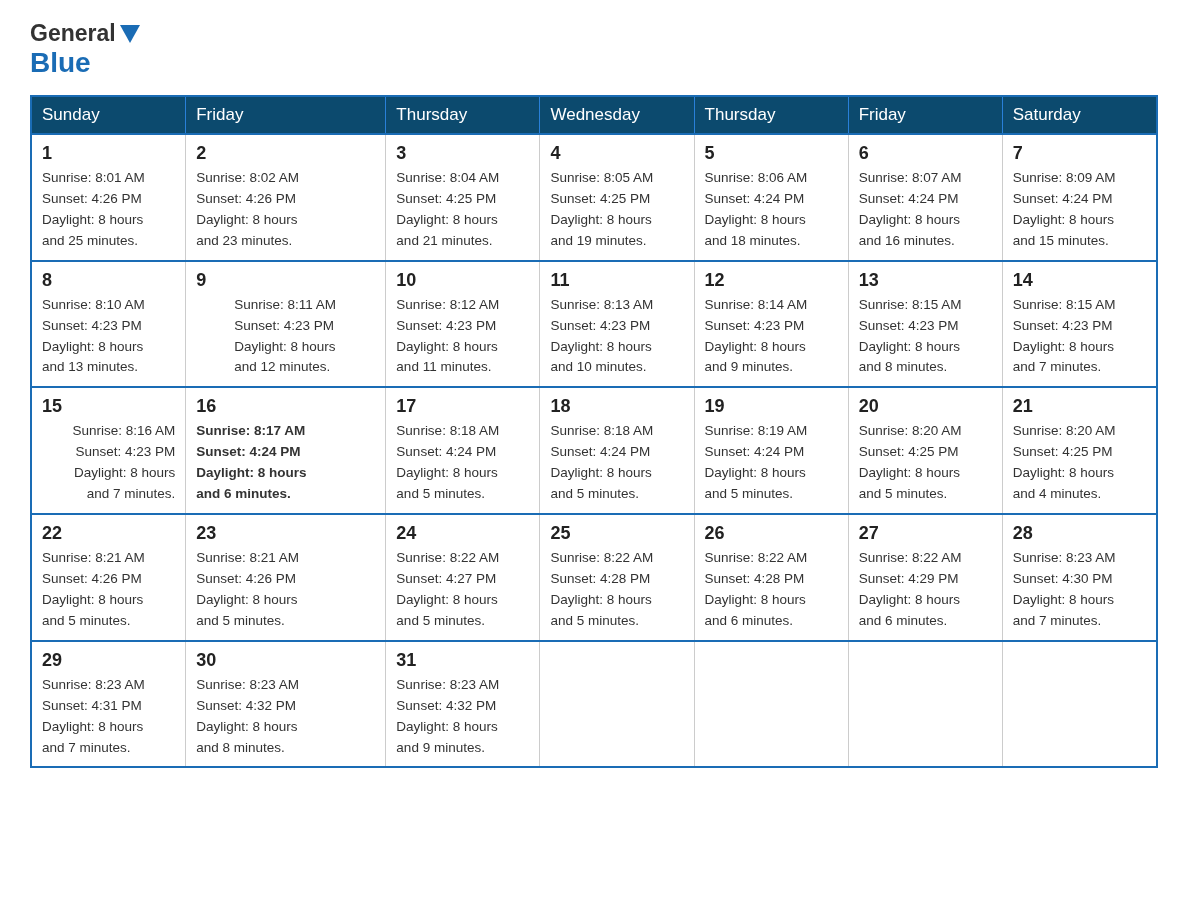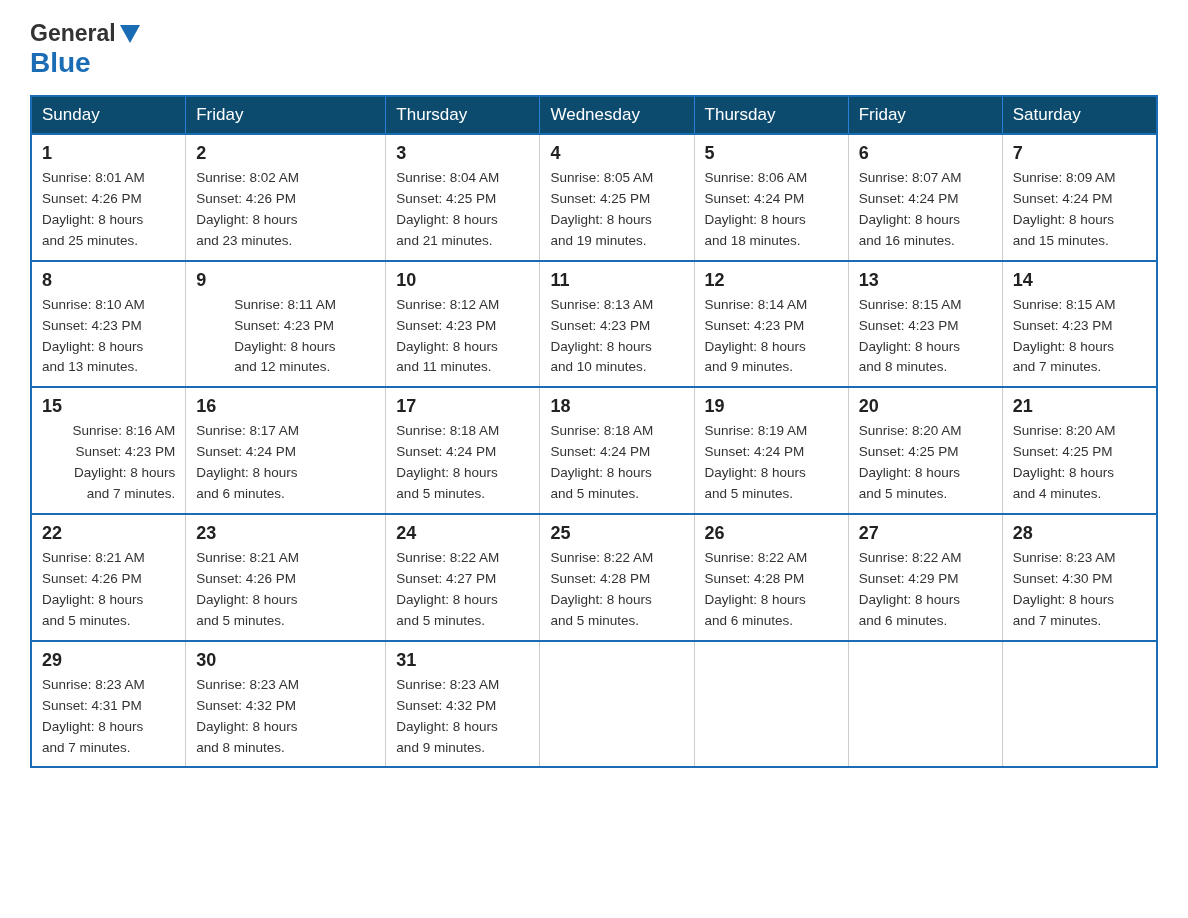--- a/index.html
+++ b/index.html
@@ -237,21 +237,21 @@
       <tr>
         <td>
           <span class="day-num">15</span>
           <div class="day-info" style="white-space: pre-line; text-align: right;">Sunrise: 8:16 AM
 Sunset: 4:23 PM
 Daylight: 8 hours
 and 7 minutes.</div>
         </td>
         <td>
           <span class="day-num">16</span>
-          <div class="day-info" style="white-space: pre-line;">Sunrise: 8:17 AM
+          <div class="day-info" style="white-space: pre-line; font-weight: bold;">Sunrise: 8:17 AM
 Sunset: 4:24 PM
 Daylight: 8 hours
 and 6 minutes.</div>
         </td>
         <td>
           <span class="day-num">17</span>
           <div class="day-info" style="white-space: pre-line;">Sunrise: 8:18 AM
 Sunset: 4:24 PM
 Daylight: 8 hours
 and 5 minutes.</div>

